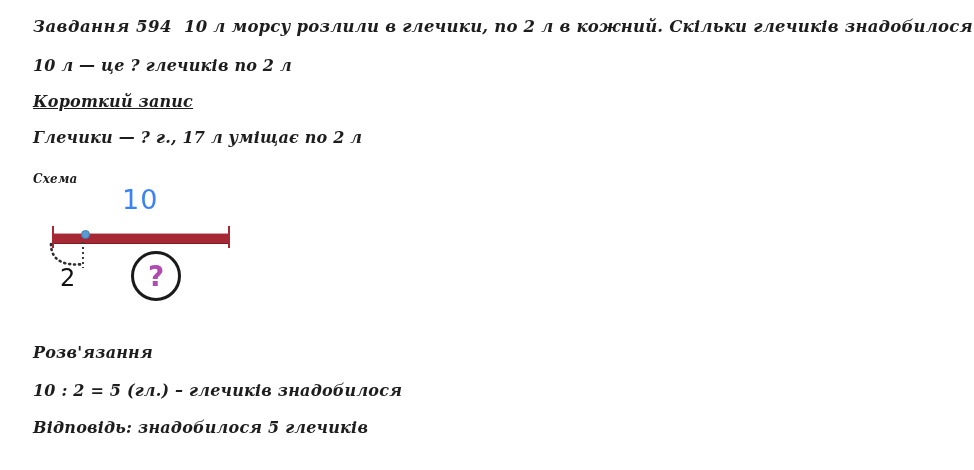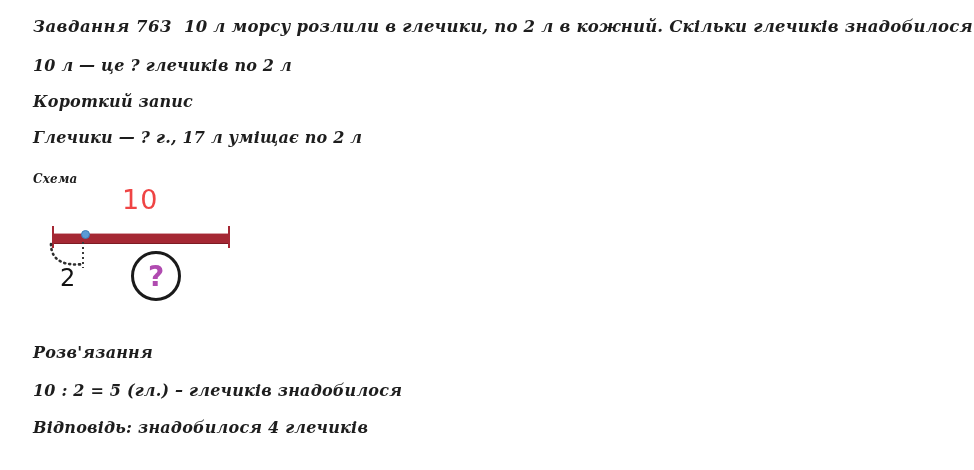--- a/index.html
+++ b/index.html
@@ -42,20 +42,21 @@
   #restate-line {
     left: 33px;
     top: 56px;
     font-size: 16px;
     text-align: right;
   }
   #short-note-title {
     left: 33px;
     top: 92px;
     font-size: 16px;
+    text-decoration: underline;
   }
   #short-note-line {
     left: 33px;
     top: 128px;
     font-size: 16px;
   }
   #scheme-title {
     left: 33px;
     top: 172px;
     font-size: 12px;
@@ -84,21 +85,21 @@
     top: 186px;
     width: 220px;
     height: 130px;
   }
   .scheme-number {
     position: absolute;
     left: 82px;
     top: -2px;
     font-family: "DejaVu Sans", sans-serif;
     font-size: 27px;
-    color: #ef4444;
+    color: #3b82f6;
     letter-spacing: 1px;
   }
   .bar {
     position: absolute;
     left: 12px;
     top: 47px;
     width: 178px;
     height: 9px;
     background: #a52834;
     border-top: 1px solid #d8a0a6;
@@ -173,21 +174,21 @@
     font-size: 28px;
     color: #b04bb0;
   }
 </style>
 </head>
 <body>
 
 <div class="page">
 
   <div class="line" id="task-line">
-    <span class="task-num">Завдання 763</span><span class="task-body">10 л морсу розлили в глечики, по 2 л в кожний. Скільки глечиків знадобилося?</span>
+    <span class="task-num">Завдання 594</span><span class="task-body">10 л морсу розлили в глечики, по 2 л в кожний. Скільки глечиків знадобилося?</span>
   </div>
 
   <div class="line" id="restate-line">10 л — це ? глечиків по 2 л</div>
 
   <div class="line" id="short-note-title">Короткий запис</div>
 
   <div class="line" id="short-note-line">Глечики — ? г., 17 л уміщає по 2 л</div>
 
   <div class="line" id="scheme-title">Схема</div>
 
@@ -206,15 +207,15 @@
     <div class="unit-number">2</div>
     <div class="q-circle">
       <div class="q-mark">?</div>
     </div>
   </div>
 
   <div class="line" id="solution-title">Розв'язання</div>
 
   <div class="line" id="solution-line">10 : 2 = 5 (гл.) – глечиків знадобилося</div>
 
-  <div class="line" id="answer-line">Відповідь: знадобилося 4 глечиків</div>
+  <div class="line" id="answer-line">Відповідь: знадобилося 5 глечиків</div>
 
 </div>
 
 </body></html>

